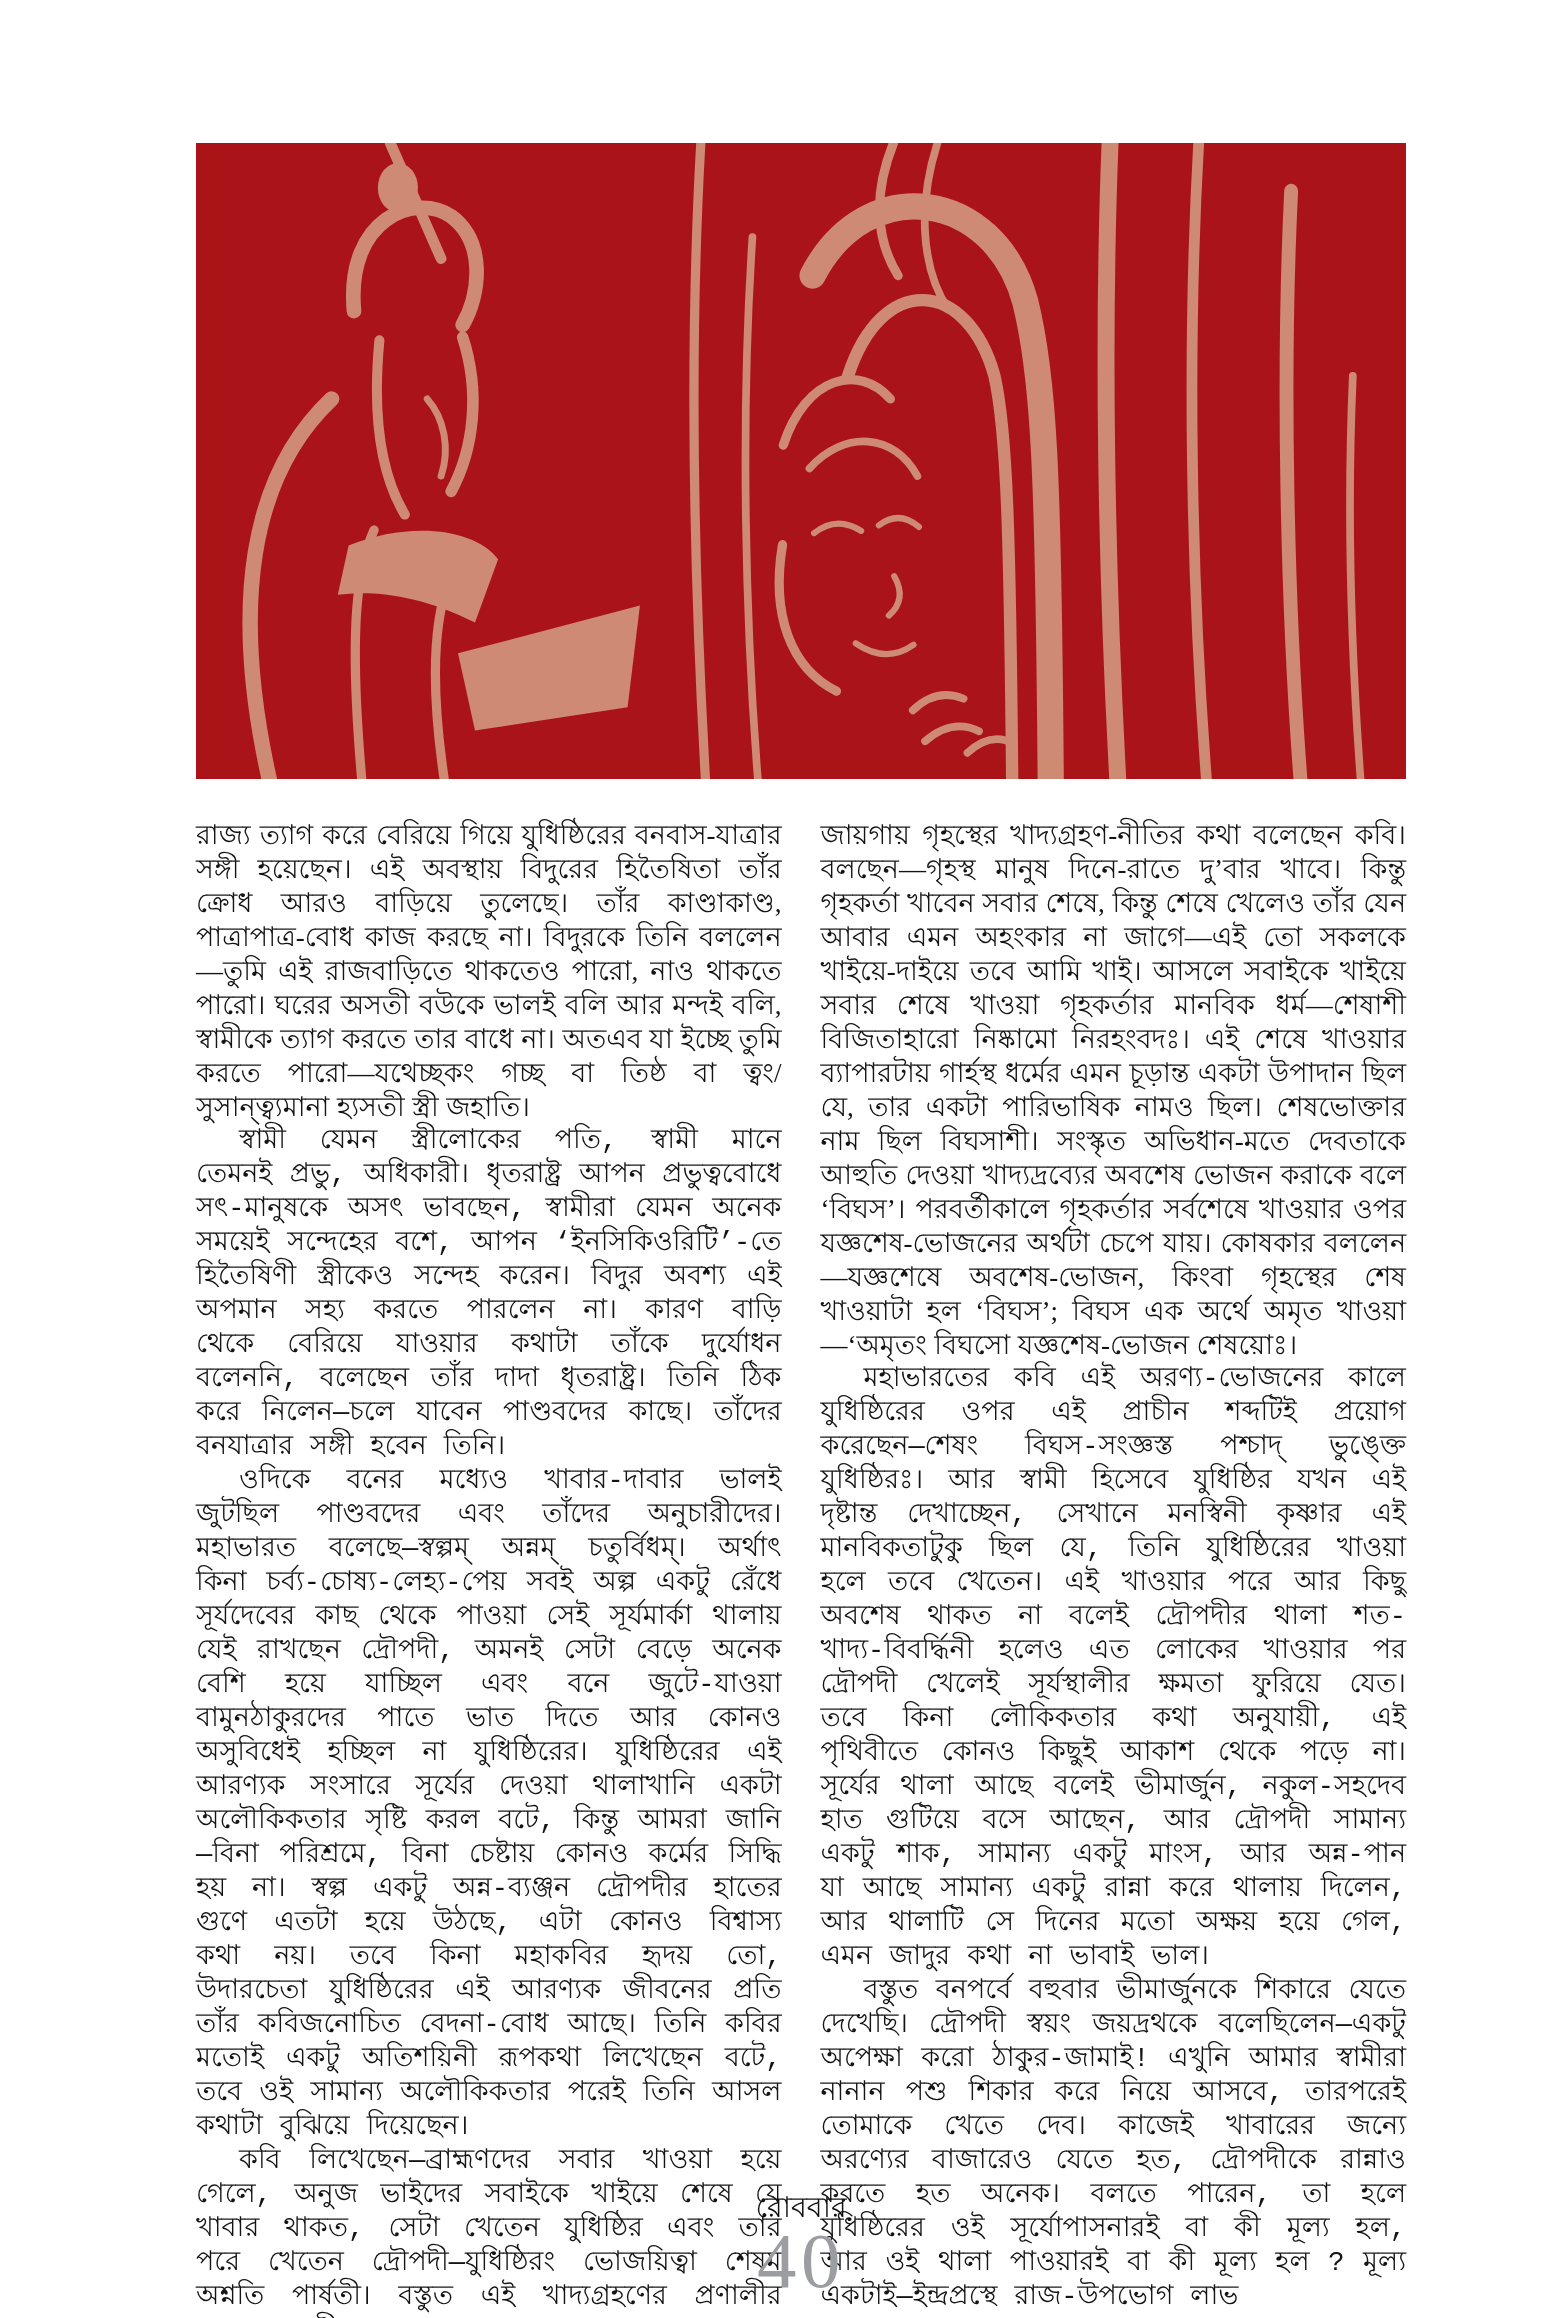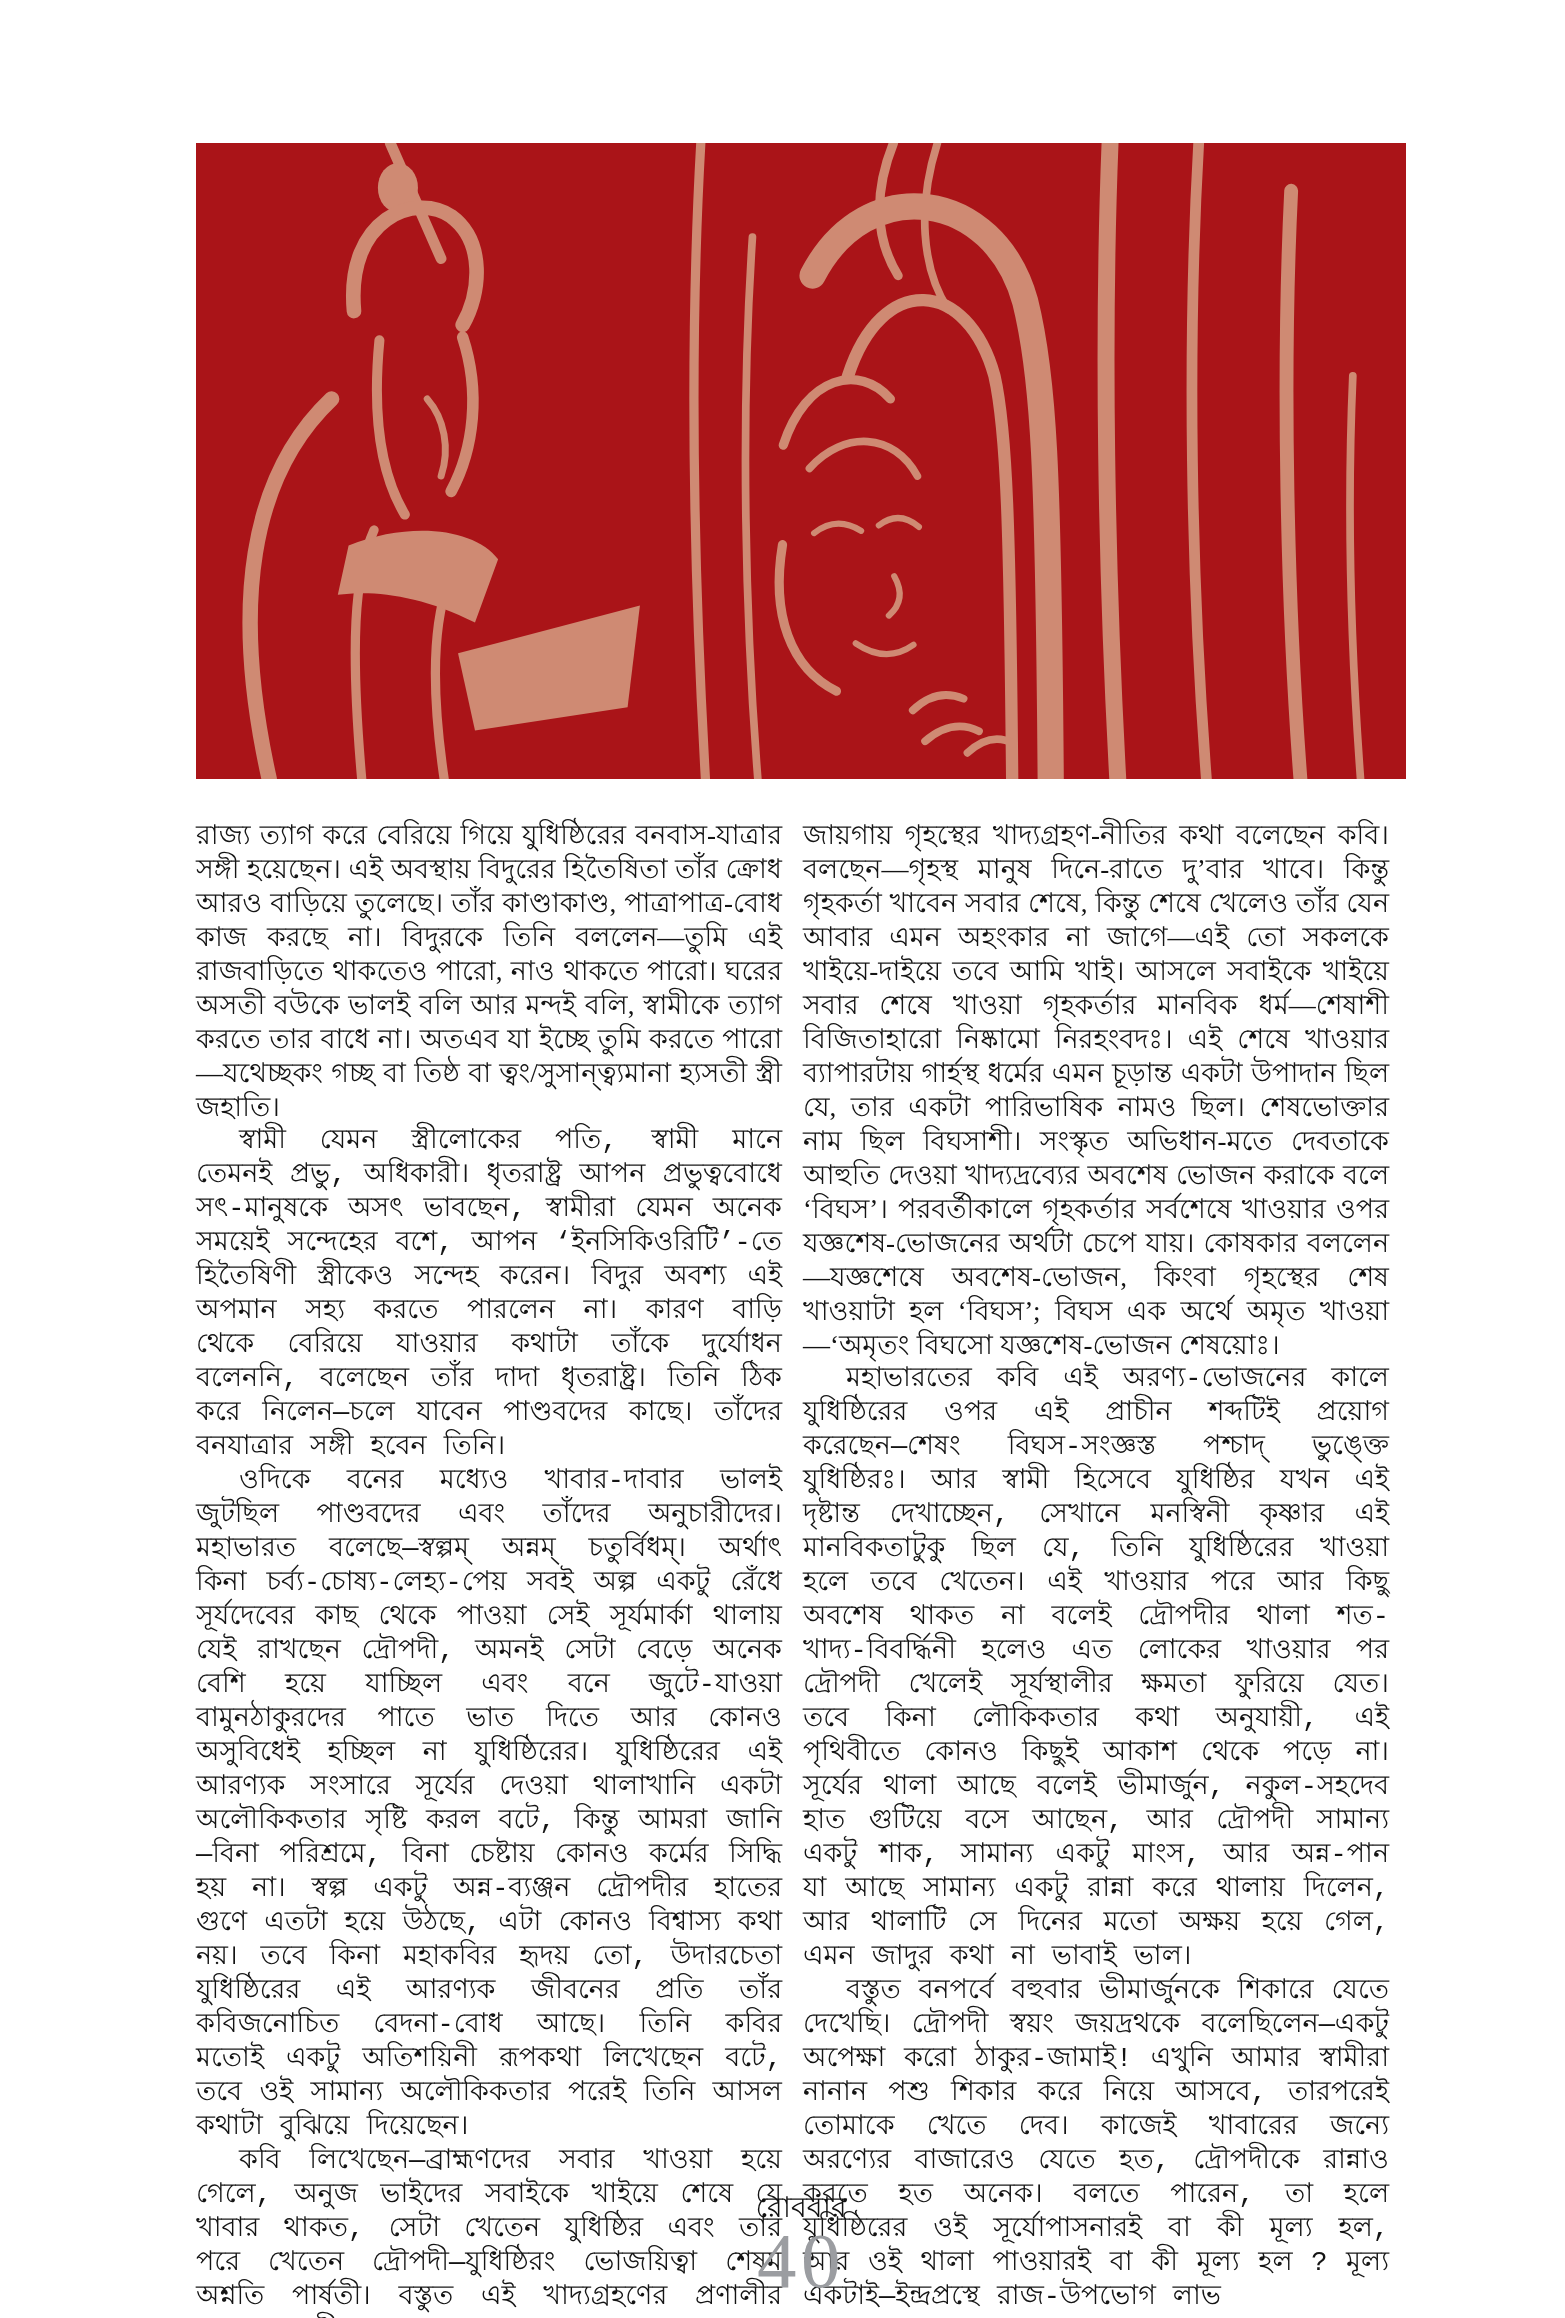--- a/index.html
+++ b/index.html
@@ -15,21 +15,21 @@
     position:absolute;left:196px;top:143px;
     width:1210px;height:636px;
     background:var(--ill-bg,#aa1418);
   }
   .illustration svg{display:block;width:100%;height:100%;}
   .ill-stroke{fill:none;stroke:var(--ill-stroke,#cf8a73);stroke-linecap:round;stroke-linejoin:round;}
   .ill-fill{fill:var(--ill-stroke,#cf8a73);stroke:none;}
   .text-columns{
     position:absolute;left:196px;top:818px;
     width:1210px;height:1333px;
-    display:flex;gap:21px;
+    display:flex;gap:39px;
   }
   .column{width:586px;}
   .para{
     margin:0;
     font-size:27px;
     line-height:34px;
     text-align:justify;
     letter-spacing:0px;
     word-spacing:0.8px;
   }

